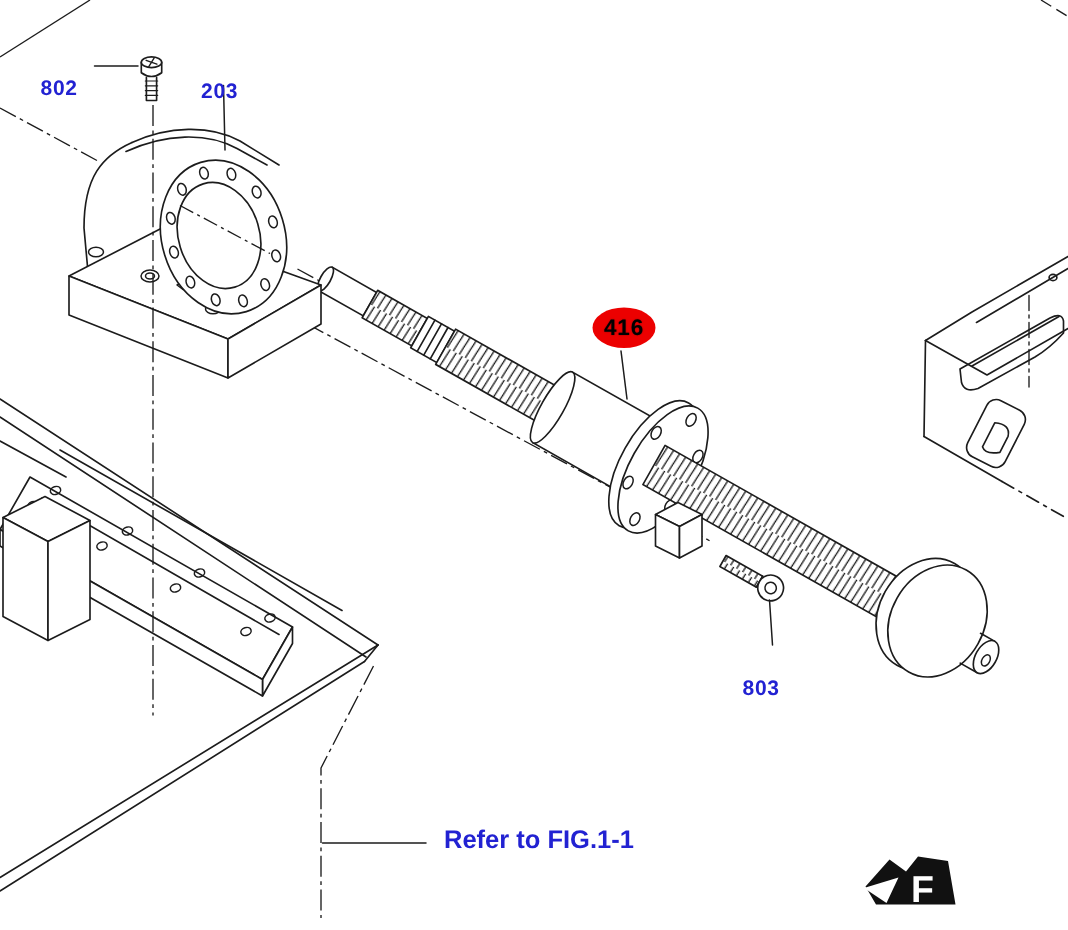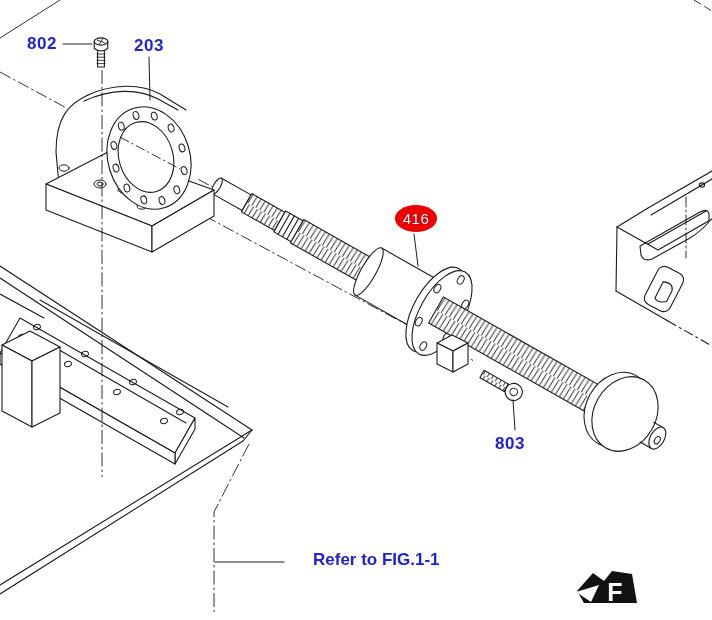--- a/index.html
+++ b/index.html
@@ -2,26 +2,26 @@
 <html><head>
 <meta charset="utf-8">
 <style>
   html,body{margin:0;padding:0;background:#fff;}
   #canvas{
     position:relative;width:712px;height:620px;background:#ffffff;
     font-family:"Liberation Sans",sans-serif;overflow:hidden;
   }
   #lineart{position:absolute;left:0;top:0;}
   .callout{
-    position:absolute;font-weight:bold;font-size:17px;line-height:1;
-    color:#2222d2;letter-spacing:0.5px;cursor:pointer;user-select:none;
+    position:absolute;font-weight:bold;font-size:14px;line-height:1;
+    color:#2222d2;letter-spacing:0.5px;cursor:pointer;user-select:none;margin-top:16px;
   }
   .callout-oval{
     position:absolute;width:42px;height:27px;background:#ec0000;
-    border-radius:50% / 50%;color:#ffffff;font-weight:normal;font-size:15px;
+    border-radius:50% / 50%;color:#000000;font-weight:bold;font-size:15px;
     display:flex;align-items:center;justify-content:center;cursor:pointer;
     text-shadow:0 0 1px #7a0000;letter-spacing:0.5px;
   }
   .note{
     position:absolute;font-weight:bold;font-size:17px;line-height:1;
     color:#2222d2;cursor:pointer;user-select:none;
   }
 </style>
 </head>
 <body>
@@ -226,15 +226,15 @@
     <path d="M 577,591 L 593,573 L 604,581 L 612,571 L 632,574 L 637,603 L 584,603 Z" fill="#111" stroke="none"></path>
     <path d="M 576,592 L 599,585 L 591,602 Z" fill="#fff" stroke="none"></path>
     <text x="615" y="601" font-size="25" font-weight="bold" fill="#fff" stroke="none" text-anchor="middle" font-family="Liberation Sans, sans-serif">F</text>
   </g>
 </svg>
 
 <div class="callout" style="left:27px;top:35px;">802</div>
 <div class="callout" style="left:134px;top:37px;">203</div>
 <div class="callout-oval" style="left:395px;top:205px;">416</div>
 <div class="callout" style="left:495px;top:435px;">803</div>
-<div class="note" style="left:313px;top:551px;text-align:center;">Refer to FIG.1-1</div>
+<div class="note" style="left:296px;top:551px;text-align:center;">Refer to FIG.1-1</div>
 
 </div>
 
 </body></html>

